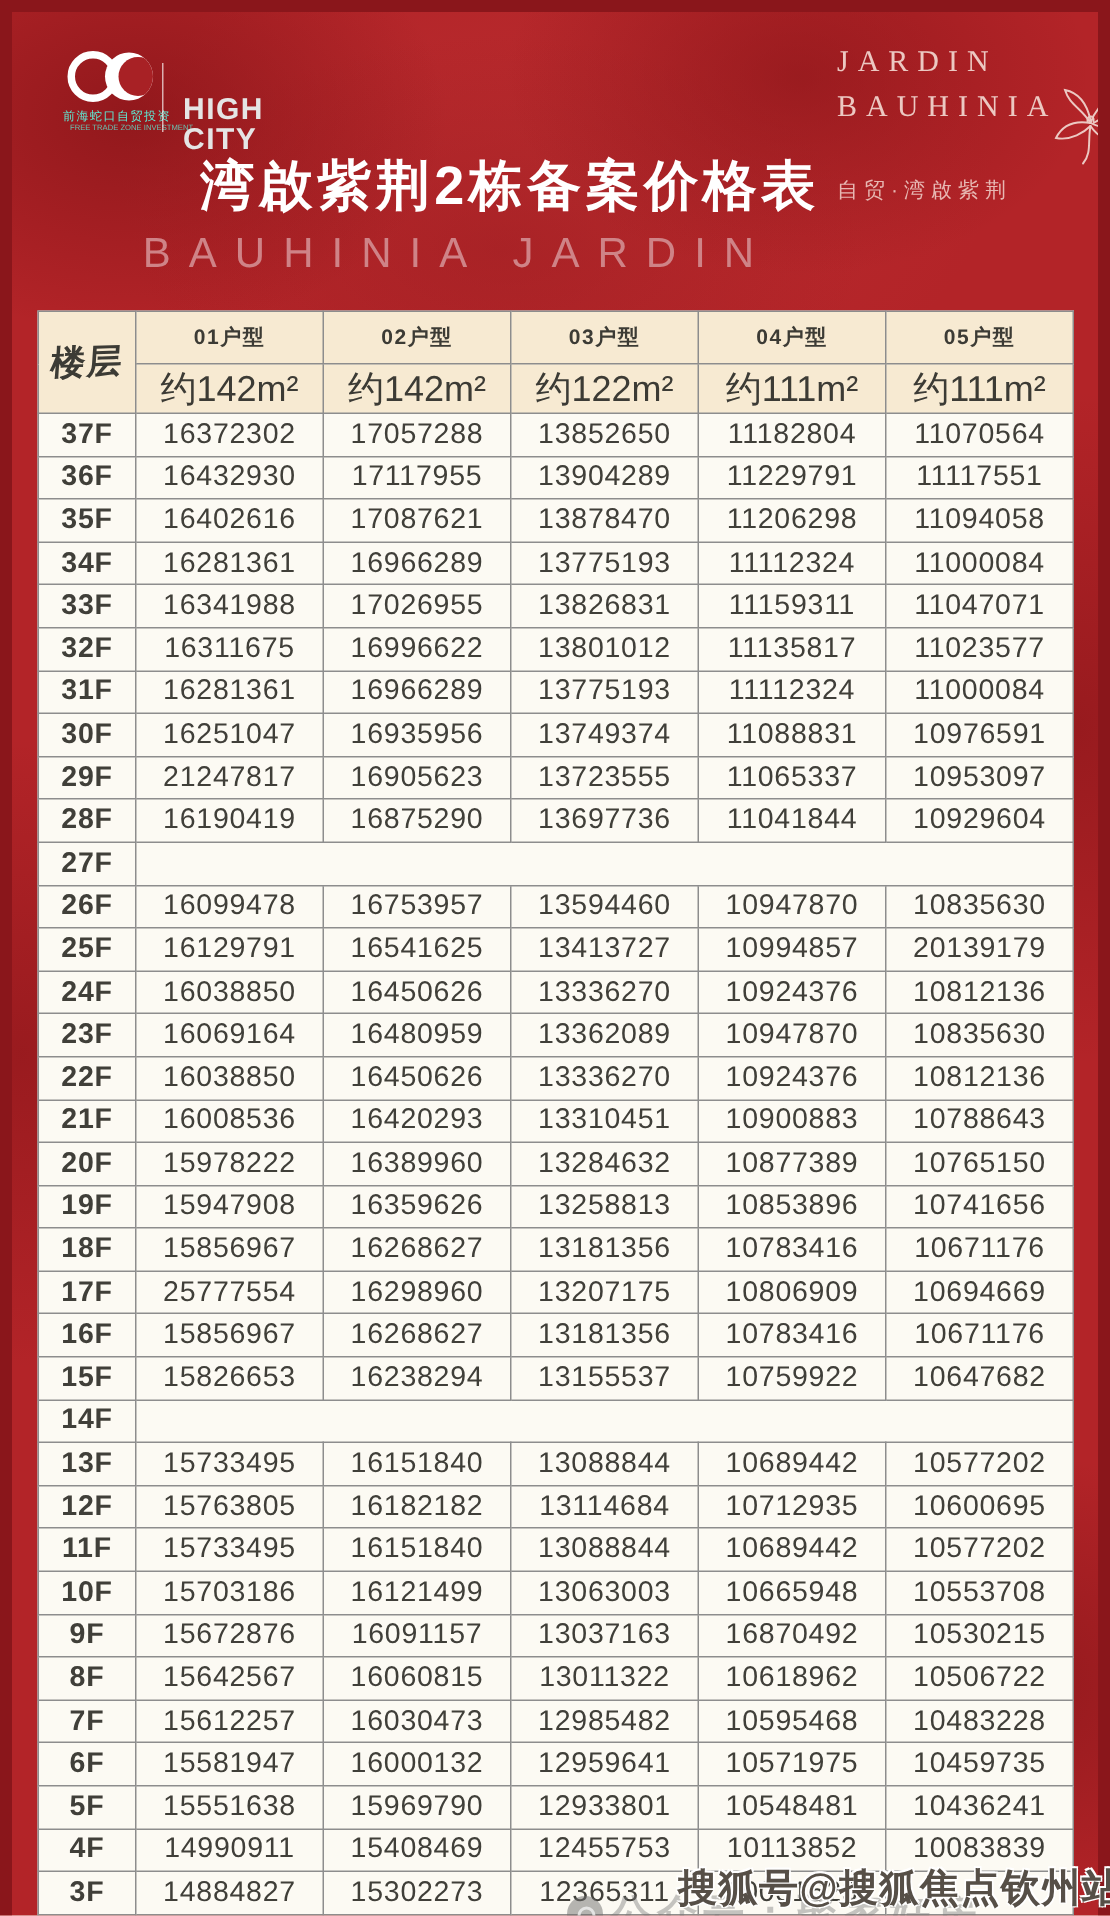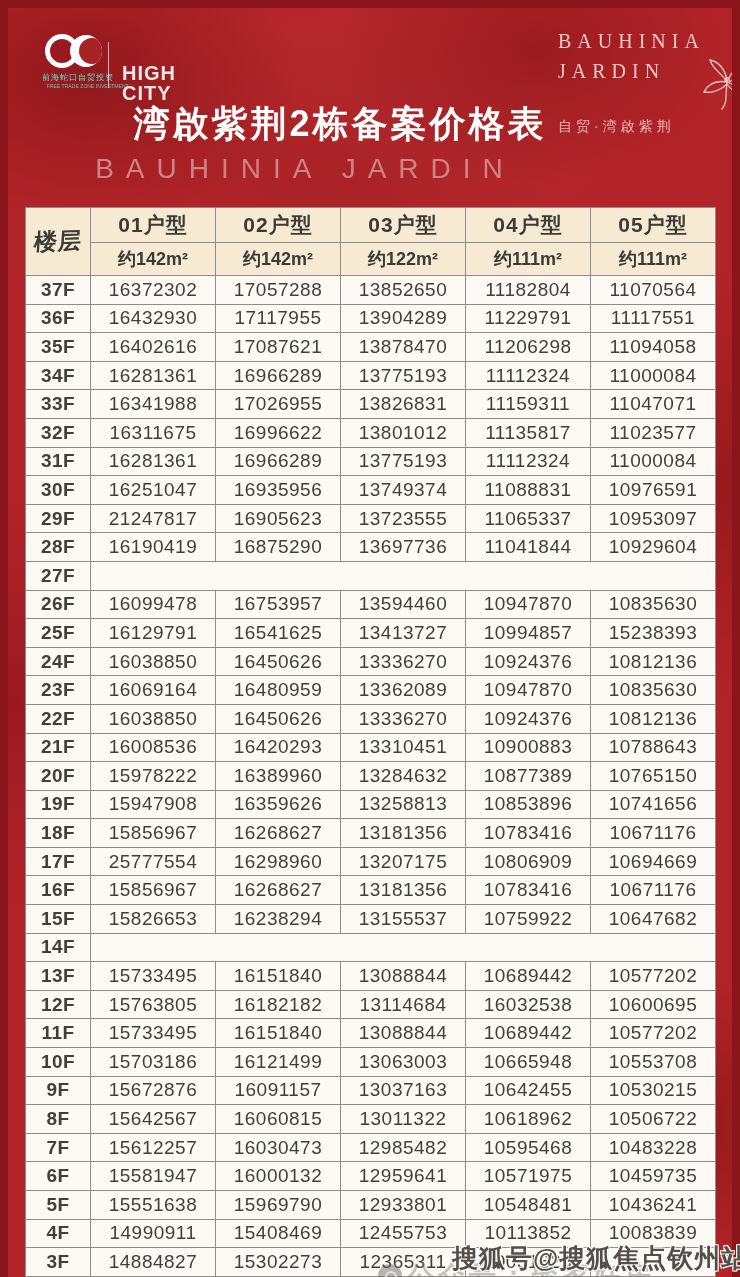--- a/index.html
+++ b/index.html
@@ -43,22 +43,22 @@
   .page-title{position:absolute;left:0;top:100px;width:680px;text-align:center;
     color:#fff;font-size:36px;font-weight:700;letter-spacing:3px;}
   .page-subtitle{position:absolute;left:0;top:153px;width:610px;text-align:center;
     color:#cf8387;font-size:28px;letter-spacing:12px;font-weight:400;}
 
   
   table.price-table{position:absolute;left:25px;top:207px;width:690px;
     border-collapse:collapse;table-layout:fixed;z-index:2;background:#fcfaf3;}
   .price-table th,.price-table td{border:1px solid #8d8d8d;text-align:center;vertical-align:middle;padding:0;}
   .price-table thead th{background:#f7ead2;color:#3c3b35;}
-  .row-unit th{height:34px;font-size:21px;font-weight:700;letter-spacing:1px;}
-  .row-area th{height:32px;font-size:18px;font-weight:700;}
+  .row-unit th{height:34px;font-size:14px;font-weight:700;letter-spacing:1px;}
+  .row-area th{height:32px;font-size:24px;font-weight:400;}
   th.floor-head{font-size:23px;font-weight:700;background:#f7ead2;color:#3c3b35;}
   th.floor-head span{display:inline-block;transform:skewX(-6deg) rotate(-2deg);}
   .price-table tbody td{height:27.6px;font-size:19px;color:#403f39;letter-spacing:.5px;background:#fcfaf3;}
   td.floor-cell{background:#f7ead2;font-weight:700;font-size:18px;color:#3c3b35;margin-left:46px;}
   td.empty-cell{background:#dcdcdc;}
 
   
   .wm-light{position:absolute;left:378px;top:1226px;z-index:10;display:flex;align-items:center;
     color:rgba(120,120,120,.42);font-weight:700;font-size:27px;letter-spacing:4px;white-space:nowrap;margin-top:32px;}
   .wm-cam{width:24px;height:24px;border-radius:50%;background:rgba(110,110,110,.5);margin-right:5px;position:relative;flex:0 0 auto;}
@@ -85,22 +85,22 @@
 <div class="vdiv"></div>
 <div class="highcity">
   <div class="hc-en">
     <div>HIGH</div>
     <div>CITY</div>
   </div>
 </div>
 <div class="brand-right">
   <div class="br-row">
     <div class="br-en">
+      <div>JARDIN</div>
       <div>BAUHINIA</div>
-      <div>JARDIN</div>
     </div>
     <svg class="br-flower" width="52" height="58" viewBox="0 0 52 58">
       <g fill="none" stroke="#ecc8c2" stroke-width="1.3" stroke-linecap="round">
         <path d="M26 30 C20 20 12 18 9 8 C19 10 24 19 26 28"></path>
         <path d="M26 30 C30 18 40 13 46 5 C46 17 36 26 28 30"></path>
         <path d="M26 30 C14 28 7 32 3 40 C13 42 22 36 26 32"></path>
         <path d="M26 30 C34 34 44 34 49 42 C40 46 30 38 26 32"></path>
         <path d="M26 32 C24 42 27 50 21 57"></path>
         <path d="M24 29 C23 25 29 24 28 29"></path>
       </g>
@@ -230,21 +230,21 @@
         <td class="price-cell">13594460</td>
         <td class="price-cell">10947870</td>
         <td class="price-cell">10835630</td>
       </tr>
       <tr>
         <td class="floor-cell">25F</td>
         <td class="price-cell">16129791</td>
         <td class="price-cell">16541625</td>
         <td class="price-cell">13413727</td>
         <td class="price-cell">10994857</td>
-        <td class="price-cell">15238393</td>
+        <td class="price-cell">20139179</td>
       </tr>
       <tr>
         <td class="floor-cell">24F</td>
         <td class="price-cell">16038850</td>
         <td class="price-cell">16450626</td>
         <td class="price-cell">13336270</td>
         <td class="price-cell">10924376</td>
         <td class="price-cell">10812136</td>
       </tr>
       <tr>
@@ -329,21 +329,21 @@
         <td class="price-cell">16151840</td>
         <td class="price-cell">13088844</td>
         <td class="price-cell">10689442</td>
         <td class="price-cell">10577202</td>
       </tr>
       <tr>
         <td class="floor-cell">12F</td>
         <td class="price-cell">15763805</td>
         <td class="price-cell">16182182</td>
         <td class="price-cell">13114684</td>
-        <td class="price-cell">16032538</td>
+        <td class="price-cell">10712935</td>
         <td class="price-cell">10600695</td>
       </tr>
       <tr>
         <td class="floor-cell">11F</td>
         <td class="price-cell">15733495</td>
         <td class="price-cell">16151840</td>
         <td class="price-cell">13088844</td>
         <td class="price-cell">10689442</td>
         <td class="price-cell">10577202</td>
       </tr>
@@ -353,21 +353,21 @@
         <td class="price-cell">16121499</td>
         <td class="price-cell">13063003</td>
         <td class="price-cell">10665948</td>
         <td class="price-cell">10553708</td>
       </tr>
       <tr>
         <td class="floor-cell">9F</td>
         <td class="price-cell">15672876</td>
         <td class="price-cell">16091157</td>
         <td class="price-cell">13037163</td>
-        <td class="price-cell">10642455</td>
+        <td class="price-cell">16870492</td>
         <td class="price-cell">10530215</td>
       </tr>
       <tr>
         <td class="floor-cell">8F</td>
         <td class="price-cell">15642567</td>
         <td class="price-cell">16060815</td>
         <td class="price-cell">13011322</td>
         <td class="price-cell">10618962</td>
         <td class="price-cell">10506722</td>
       </tr>

